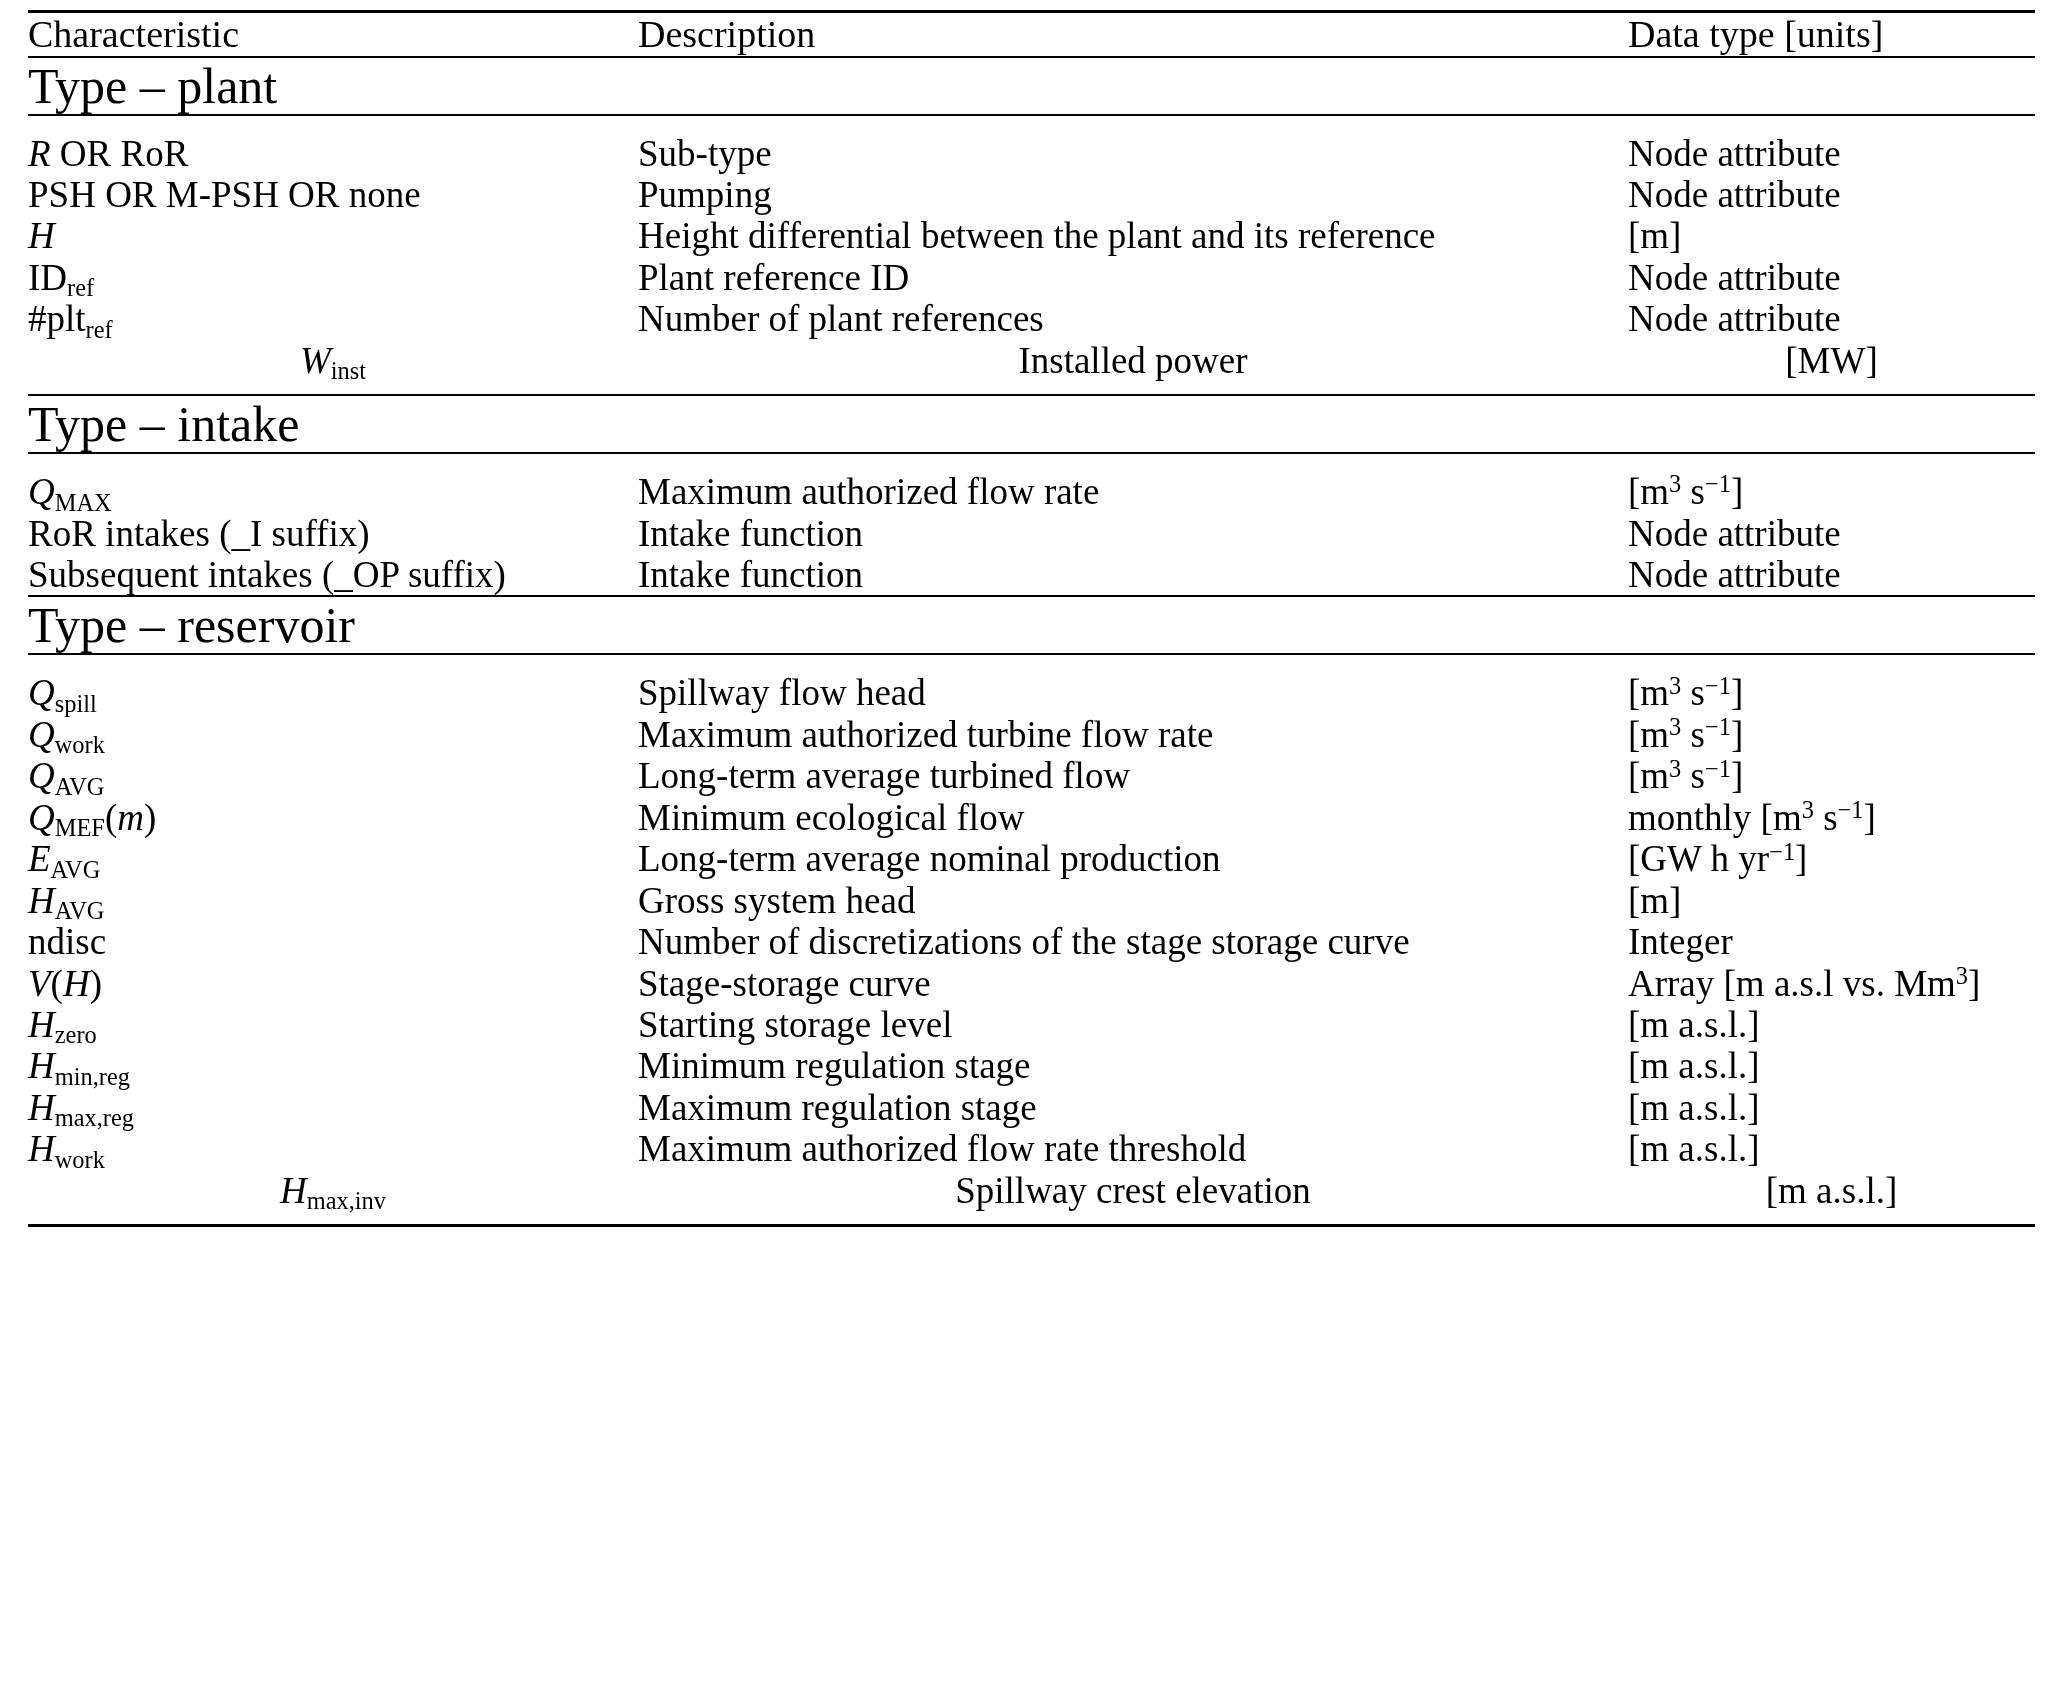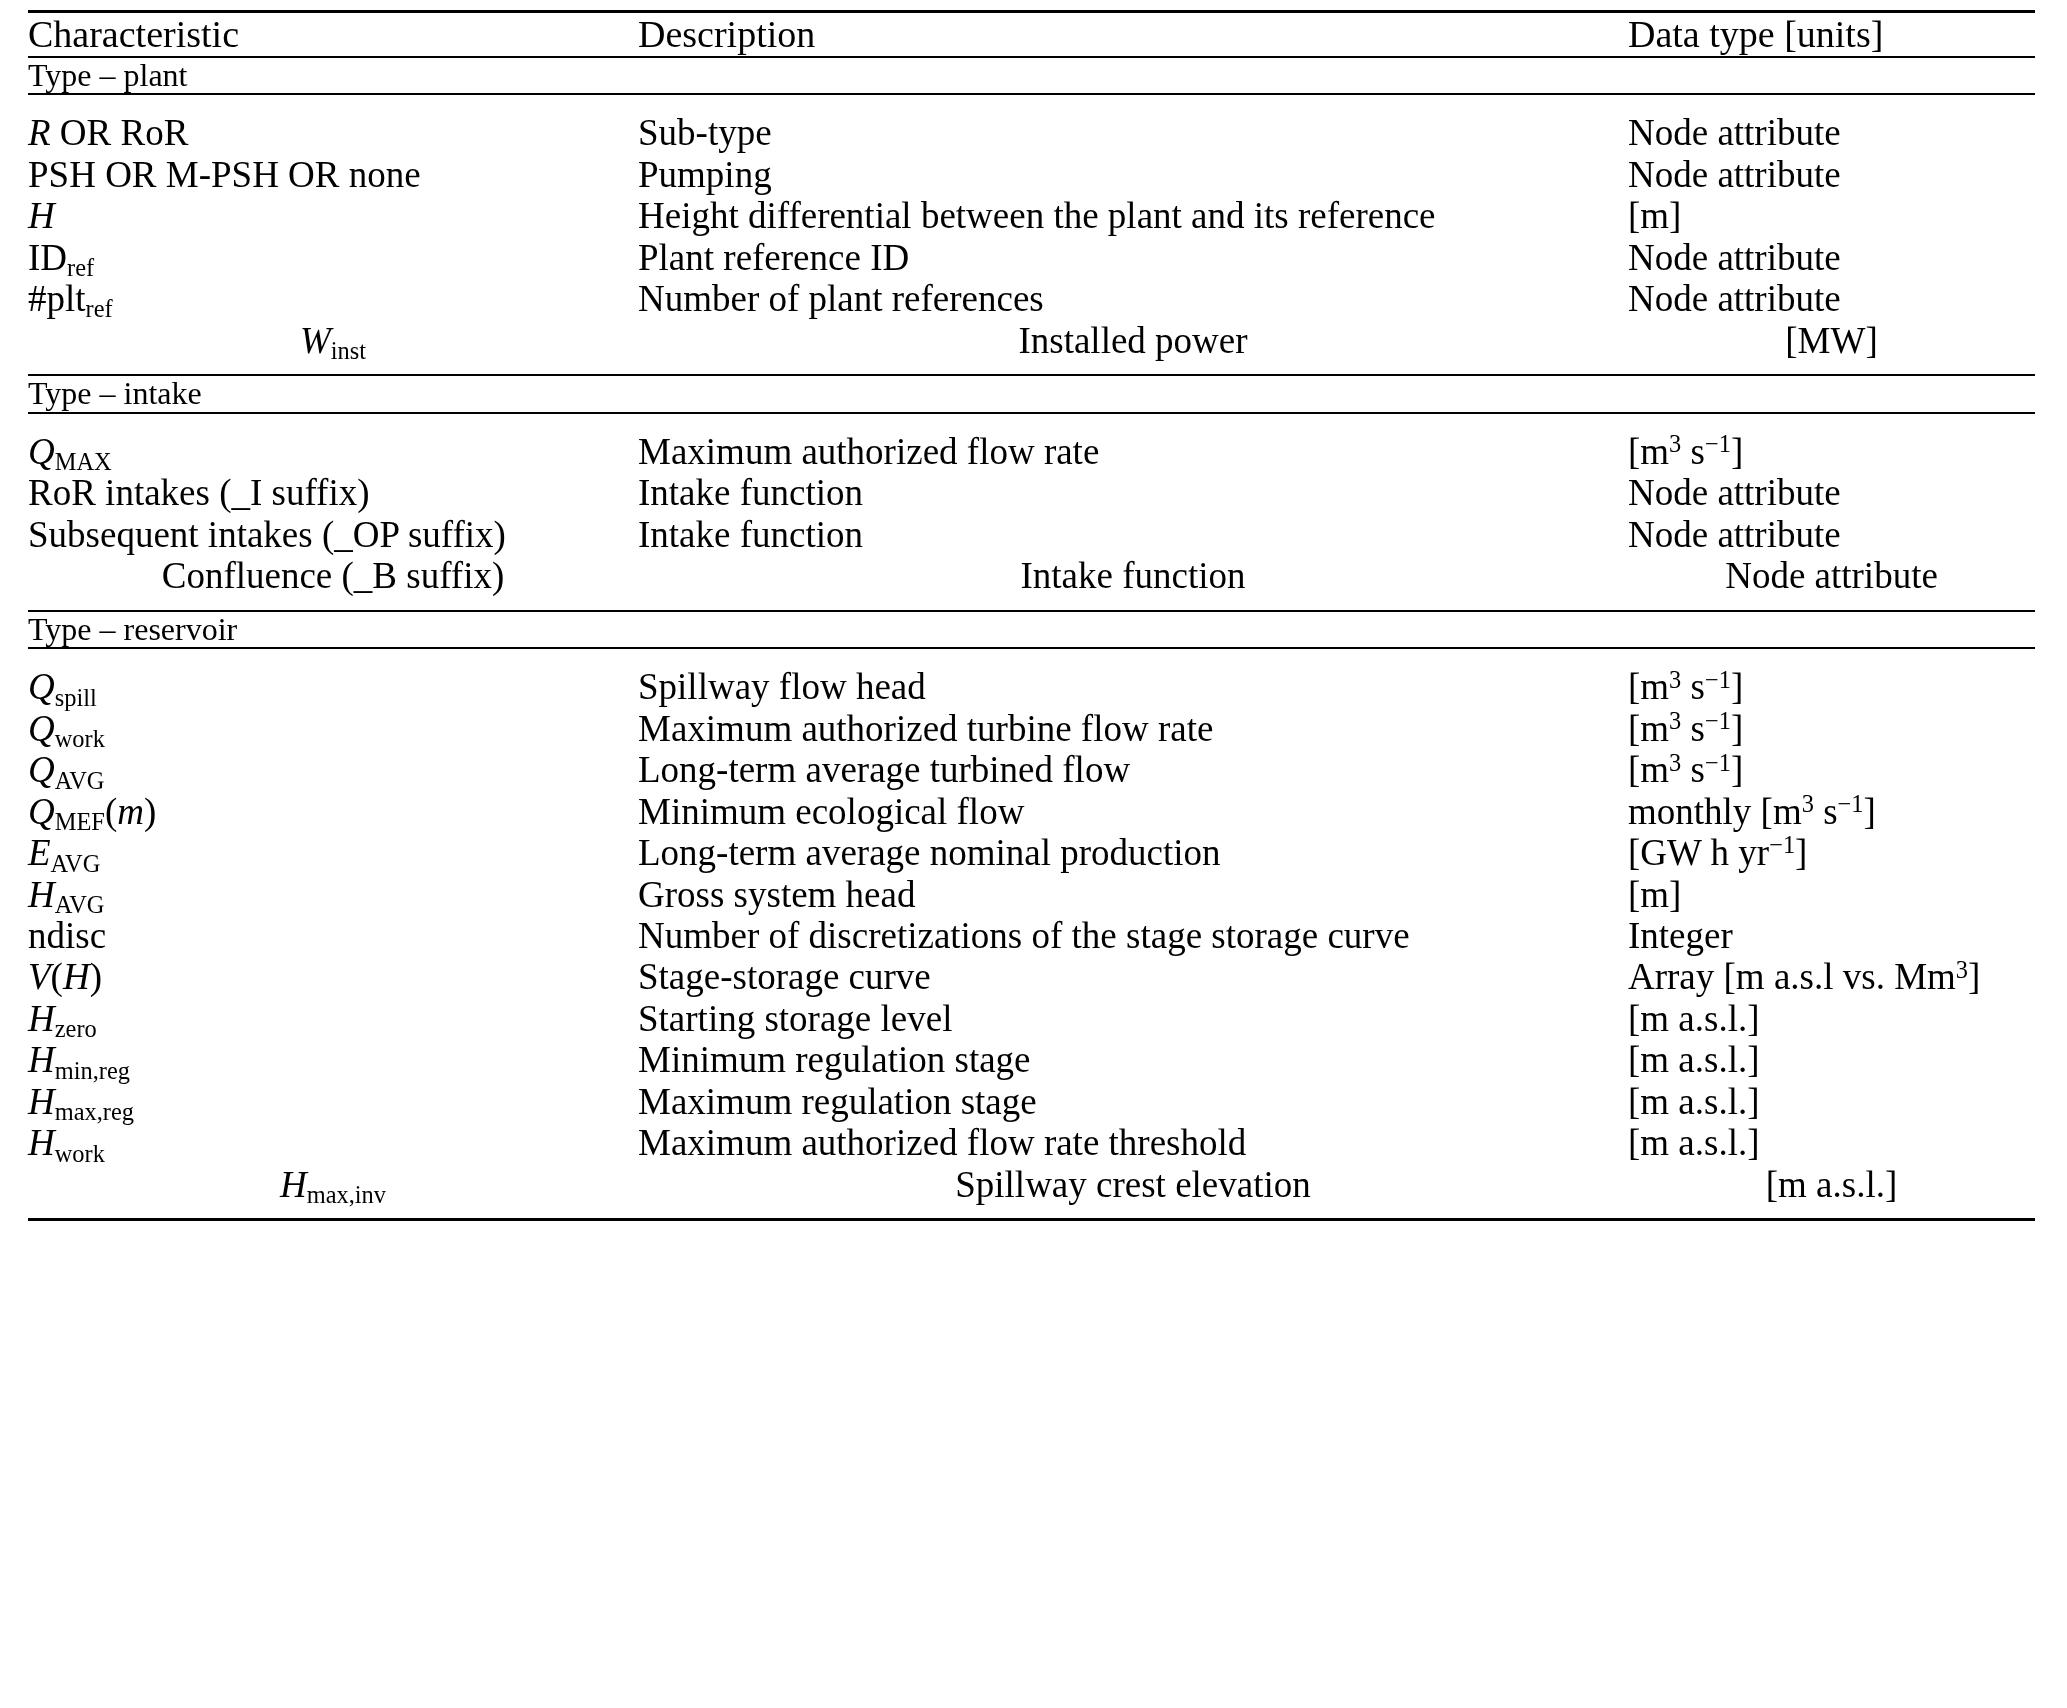--- a/index.html
+++ b/index.html
@@ -37,21 +37,21 @@
   tr.rule-top > td { border-top: 3px solid #000; }
   tr.rule-thin > td { border-top: 2px solid #000; }
   tr.rule-bottom > td { border-top: 3px solid #000; }
 
   .hdr td {
     padding: 8px 0 14px 0;
     font-size: 38px;
   }
   .sect td {
     padding: 16px 0 18px 0;
-    font-size: 32px;
+    font-size: 50px;
     margin-left: 44px;
   }
   .body-row td {
     padding: 3px 0 3px 0;
   }
   .body-row.first td {
     padding-top: 17px;
   }
   .body-row.last td {
     padding-bottom: 13px;
@@ -135,25 +135,20 @@
         <tr class="body-row">
           <td class="cell-pad-r">RoR intakes (_I suffix)</td>
           <td class="cell-pad-r">Intake function</td>
           <td>Node attribute</td>
         </tr>
         <tr class="body-row">
           <td class="cell-pad-r">Subsequent intakes (_OP suffix)</td>
           <td class="cell-pad-r">Intake function</td>
           <td>Node attribute</td>
         </tr>
-        <tr class="body-row last">
-          <td class="cell-pad-r">Confluence (_B suffix)</td>
-          <td class="cell-pad-r">Intake function</td>
-          <td>Node attribute</td>
-        </tr>
         <tr class="sect rule-thin">
           <td colspan="3">Type – reservoir</td>
         </tr>
         <tr class="body-row first rule-thin">
           <td class="cell-pad-r"><i>Q</i><sub>spill</sub></td>
           <td class="cell-pad-r">Spillway flow head</td>
           <td>[m<sup>3</sup> s<sup>−1</sup>]</td>
         </tr>
         <tr class="body-row">
           <td class="cell-pad-r"><i>Q</i><sub>work</sub></td>

